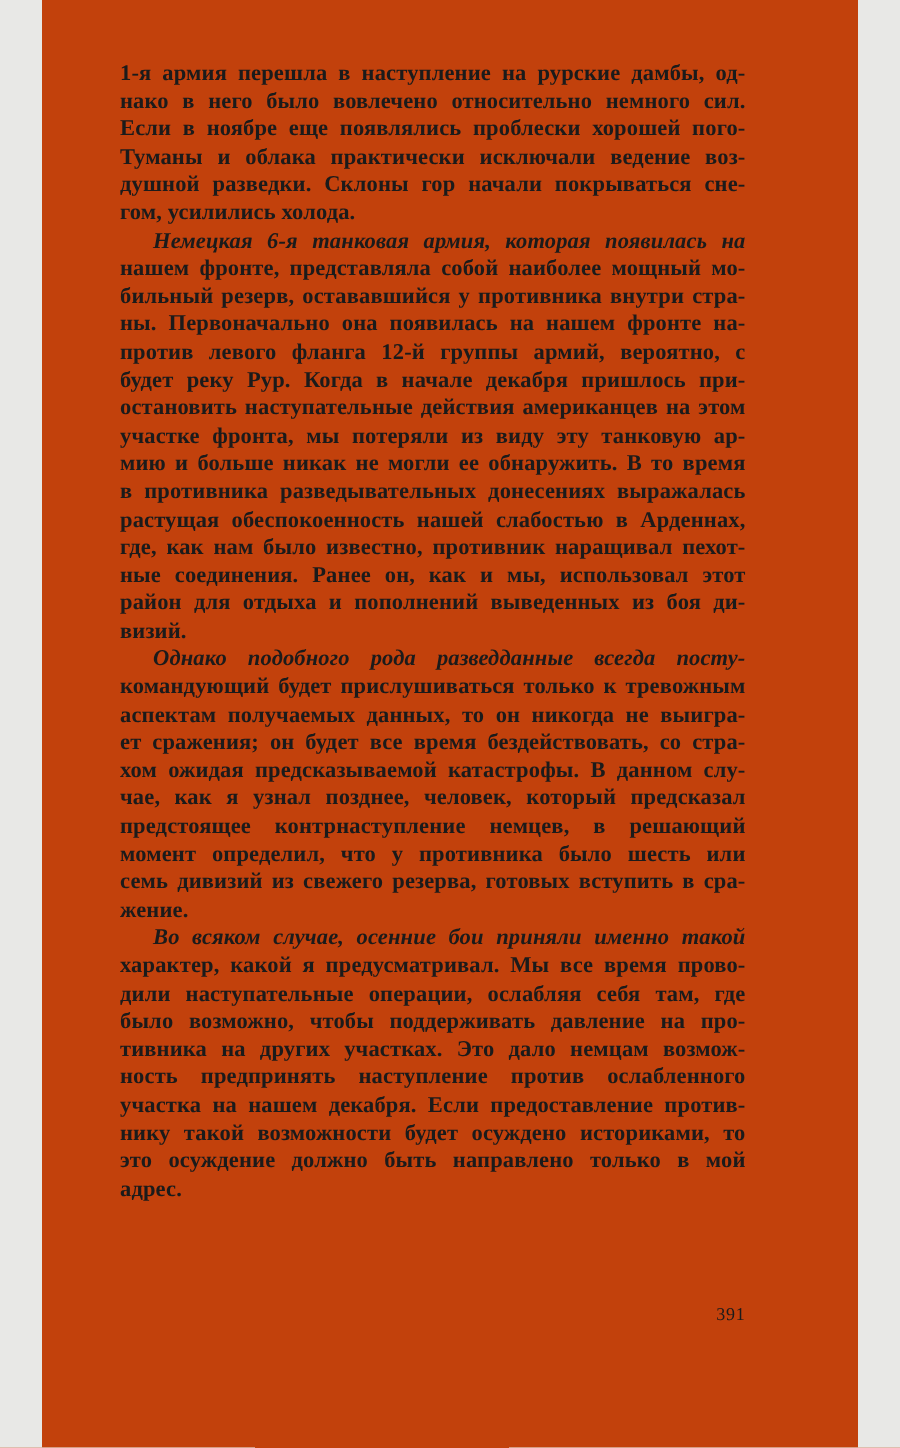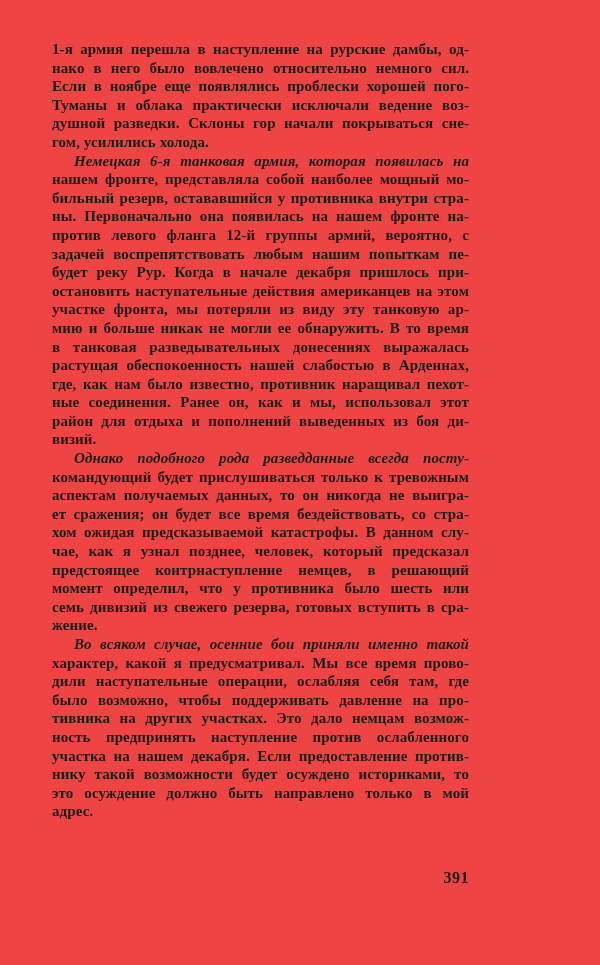--- a/index.html
+++ b/index.html
@@ -2,24 +2,24 @@
 <html><head>
 <meta charset="utf-8">
 <style>
   html, body {
     margin: 0;
     padding: 0;
     background: #e8e8e6;
   }
   .page {
     position: relative;
-    width: 600px;
+    width: 544px;
     height: 965px;
     margin: 0 auto;
-    background: #ef4444;
+    background: #c2410c;
     overflow: hidden;
     font-family: "Liberation Serif", "DejaVu Serif", serif;
   }
   .text-block {
     position: absolute;
     left: 52px;
     top: 40px;
     width: 417px;
   }
   .line {
@@ -40,48 +40,47 @@
   .line.indent {
     padding-left: 22px;
     font-style: italic;
   }
   .page-number {
     position: absolute;
     left: 52px;
     top: 869px;
     width: 417px;
     text-align: right;
-    font-size: 16px;
-    font-weight: 700;
+    font-size: 12px;
+    font-weight: 400;
     color: #1b1b1b;
     letter-spacing: 0.5px;
   }
 </style>
 </head>
 <body>
 
 <div class="page">
   <div class="text-block">
       <div class="line">1-я армия перешла в наступление на рурские дамбы, од-</div>
       <div class="line">нако в него было вовлечено относительно немного сил.</div>
       <div class="line">Если в ноябре еще появлялись проблески хорошей пого-</div>
       <div class="line">Туманы и облака практически исключали ведение воз-</div>
       <div class="line">душной разведки. Склоны гор начали покрываться сне-</div>
       <div class="line last">гом, усилились холода.</div>
       <div class="line indent">Немецкая 6-я танковая армия, которая появилась на</div>
       <div class="line">нашем фронте, представляла собой наиболее мощный мо-</div>
       <div class="line">бильный резерв, остававшийся у противника внутри стра-</div>
       <div class="line">ны. Первоначально она появилась на нашем фронте на-</div>
       <div class="line">против левого фланга 12-й группы армий, вероятно, с</div>
-      <div class="line">задачей воспрепятствовать любым нашим попыткам пе-</div>
       <div class="line">будет реку Рур. Когда в начале декабря пришлось при-</div>
       <div class="line">остановить наступательные действия американцев на этом</div>
       <div class="line">участке фронта, мы потеряли из виду эту танковую ар-</div>
       <div class="line">мию и больше никак не могли ее обнаружить. В то время</div>
-      <div class="line">в танковая разведывательных донесениях выражалась</div>
+      <div class="line">в противника разведывательных донесениях выражалась</div>
       <div class="line">растущая обеспокоенность нашей слабостью в Арденнах,</div>
       <div class="line">где, как нам было известно, противник наращивал пехот-</div>
       <div class="line">ные соединения. Ранее он, как и мы, использовал этот</div>
       <div class="line">район для отдыха и пополнений выведенных из боя ди-</div>
       <div class="line last">визий.</div>
       <div class="line indent">Однако подобного рода разведданные всегда посту-</div>
       <div class="line">командующий будет прислушиваться только к тревожным</div>
       <div class="line">аспектам получаемых данных, то он никогда не выигра-</div>
       <div class="line">ет сражения; он будет все время бездействовать, со стра-</div>
       <div class="line">хом ожидая предсказываемой катастрофы. В данном слу-</div>

